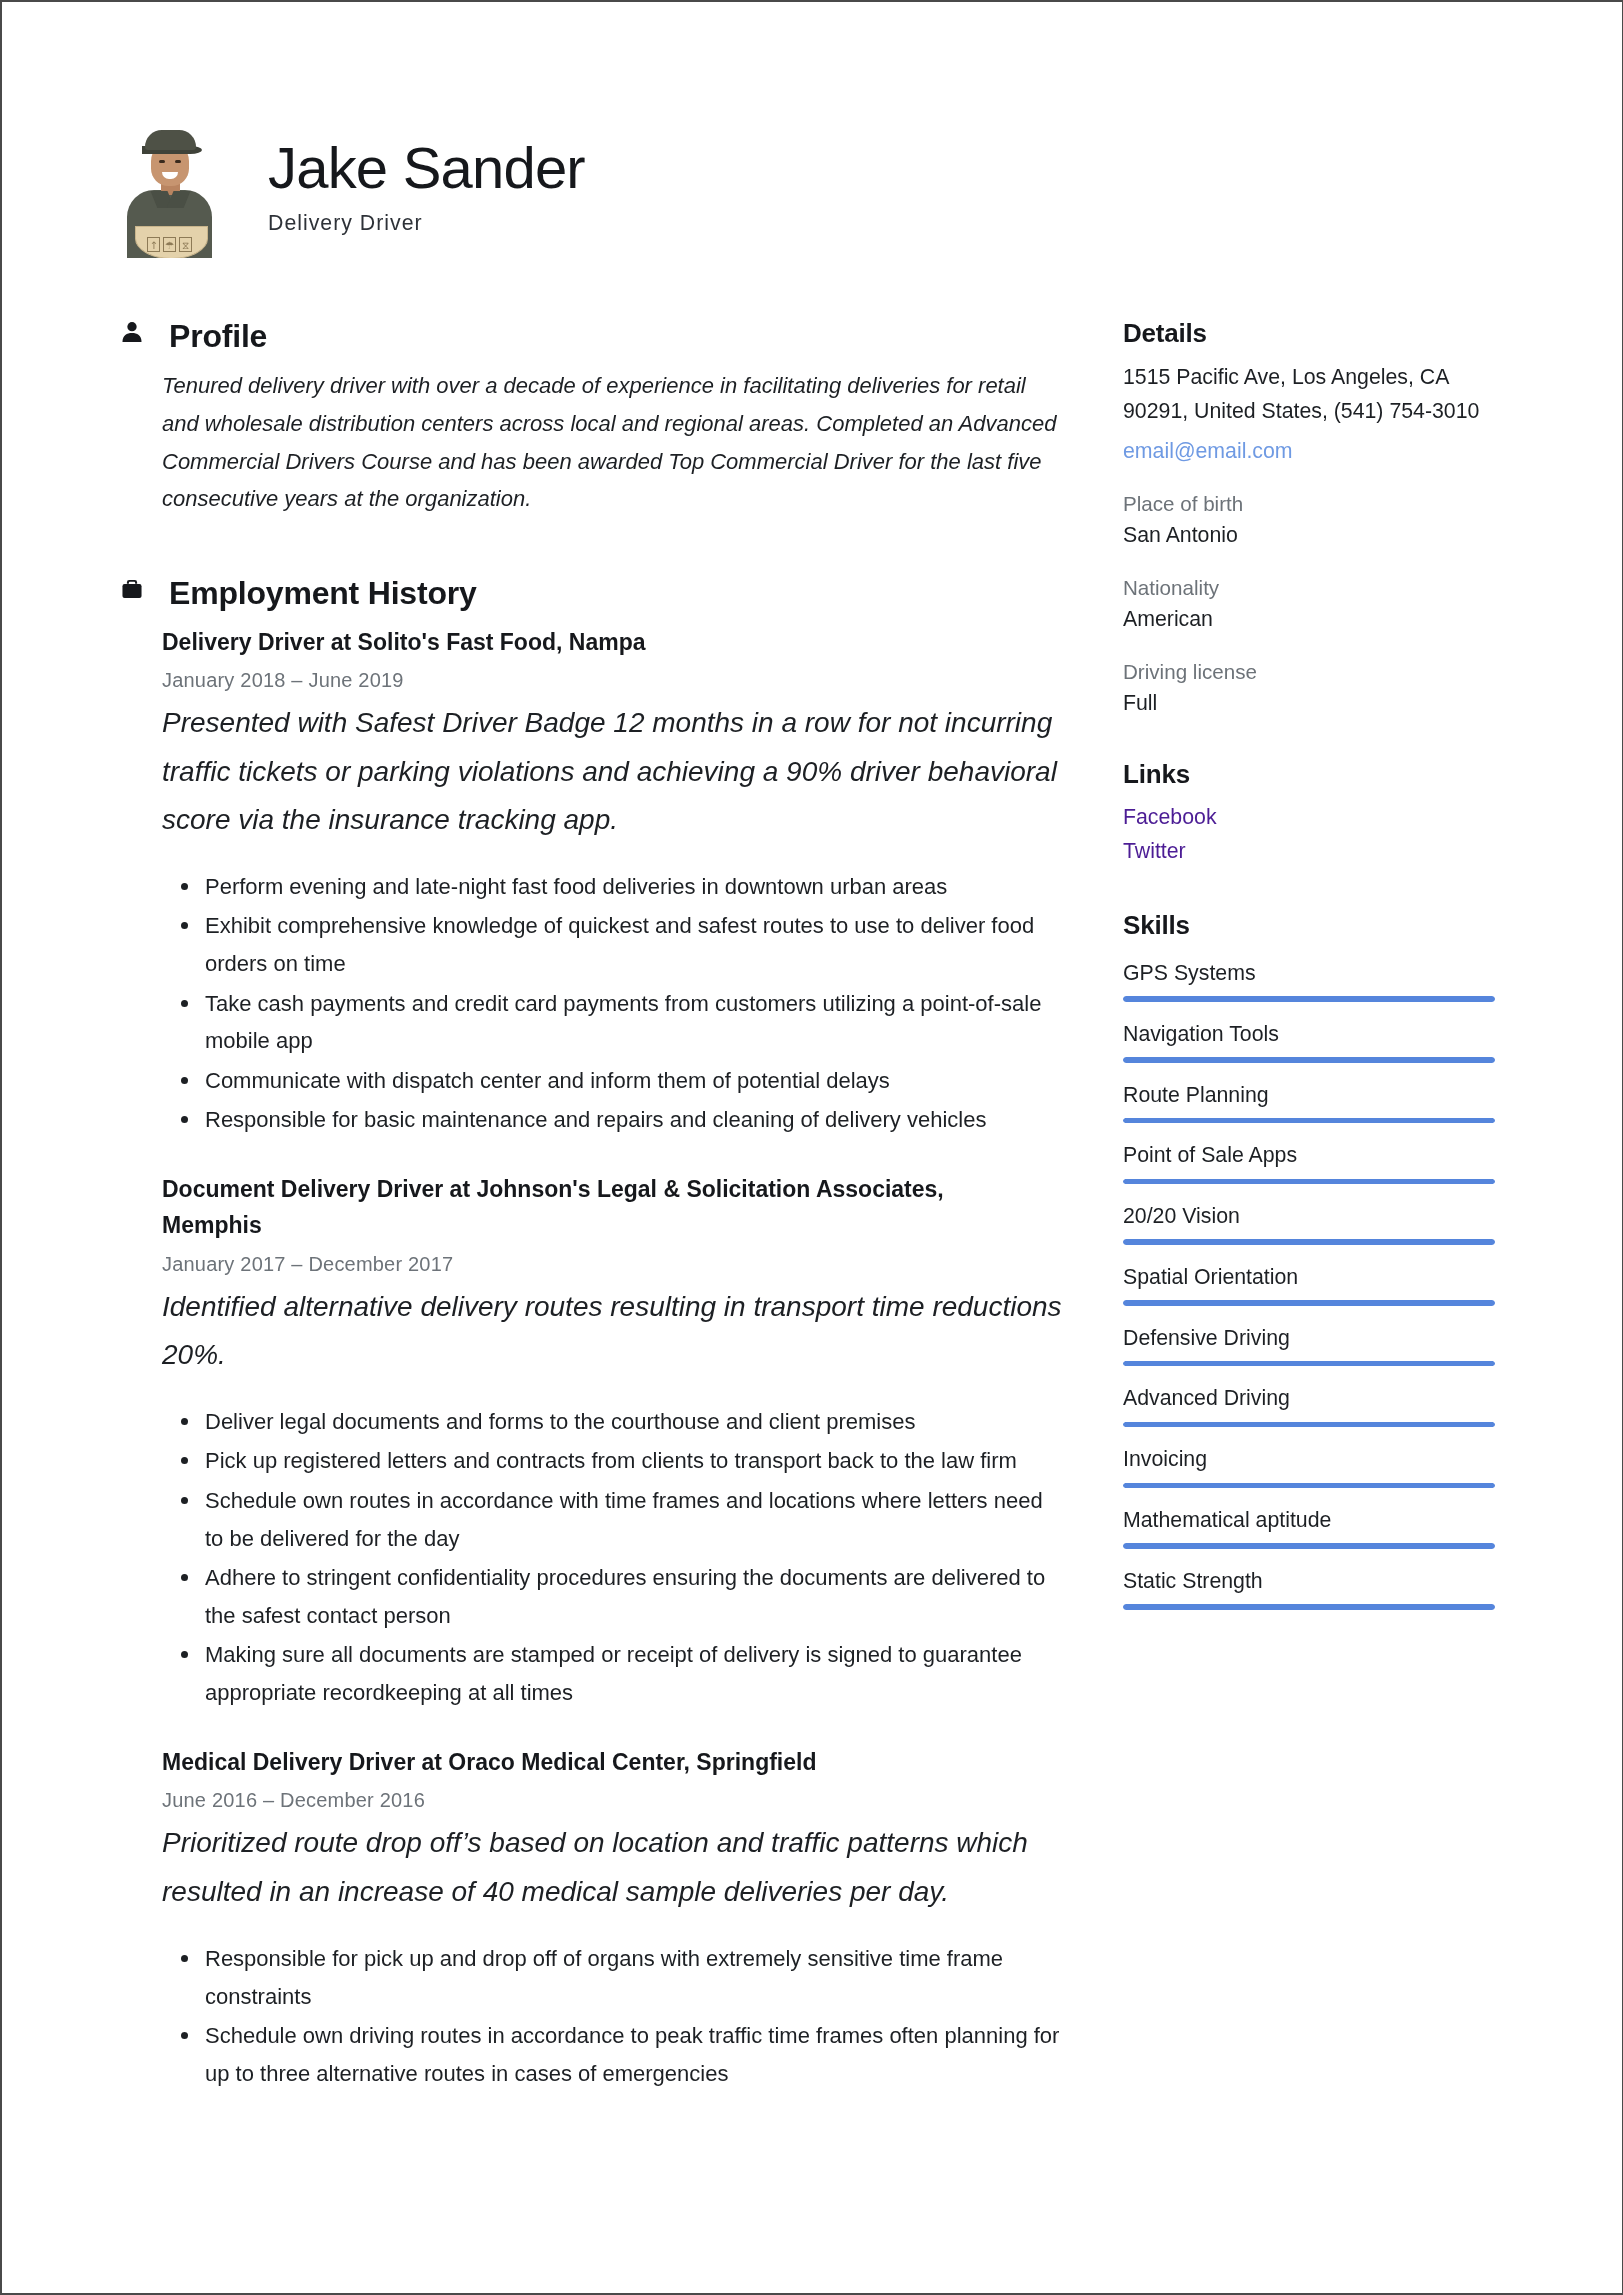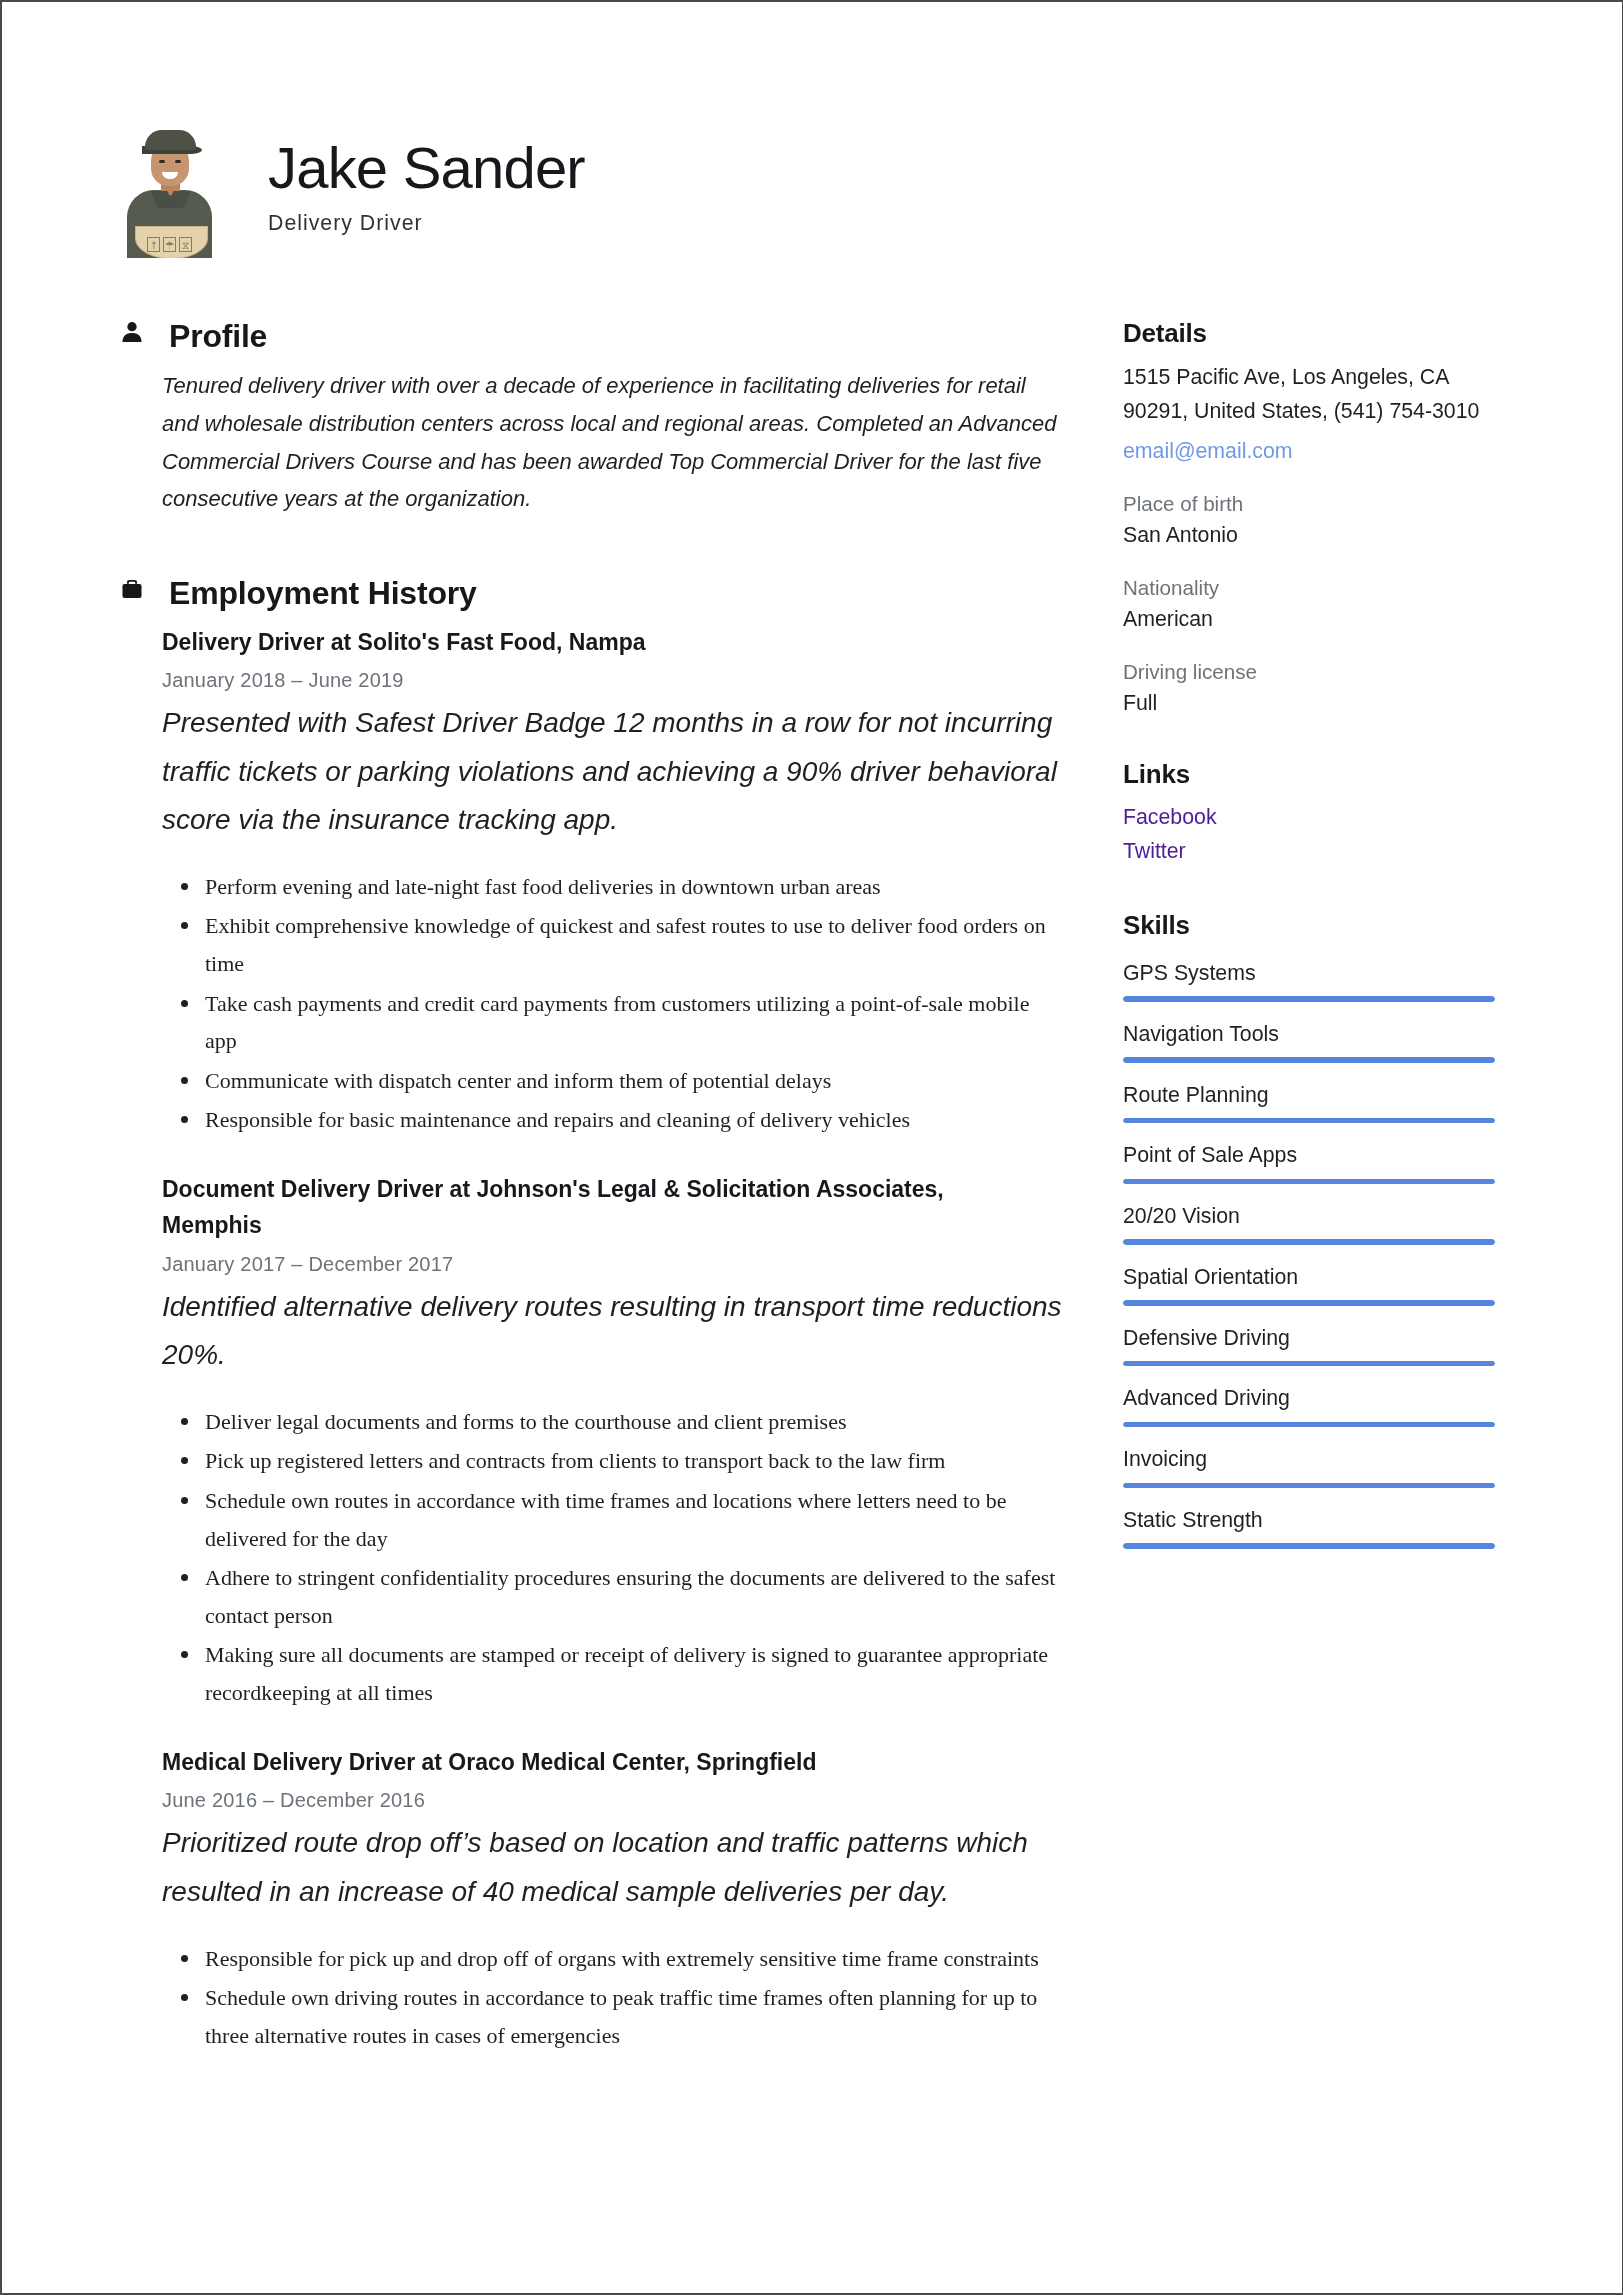--- a/index.html
+++ b/index.html
@@ -197,21 +197,21 @@
     max-width: 901px;
   }
   ul.job-bullets {
     list-style: none;
     margin-top: 24px;
     padding-left: 0;
   }
   ul.job-bullets li {
     position: relative;
     padding-left: 43px;
-    font-family: Liberation Serif, serif;
+    font-family: Liberation Sans, sans-serif;
     font-size: 22px;
     line-height: 1.72;
     color: #1d2024;
     margin-bottom: 1.6px;
     max-width: 909px;
   }
   ul.job-bullets li::before {
     content: "";
     position: absolute;
     left: 19px;
@@ -454,20 +454,26 @@
             <div class="skill-fill" style="width:100%"></div>
           </div>
       </div>
       <div class="skill-row">
         <div class="skill-name">Invoicing</div>
         <div class="skill-track">
             <div class="skill-fill" style="width:100%"></div>
           </div>
       </div>
       <div class="skill-row">
+        <div class="skill-name">Mathematical aptitude</div>
+        <div class="skill-track">
+            <div class="skill-fill" style="width:100%"></div>
+          </div>
+      </div>
+      <div class="skill-row">
         <div class="skill-name">Static Strength</div>
         <div class="skill-track">
             <div class="skill-fill" style="width:100%"></div>
           </div>
       </div>
 
     </div>
   </div>
 </div>
 

